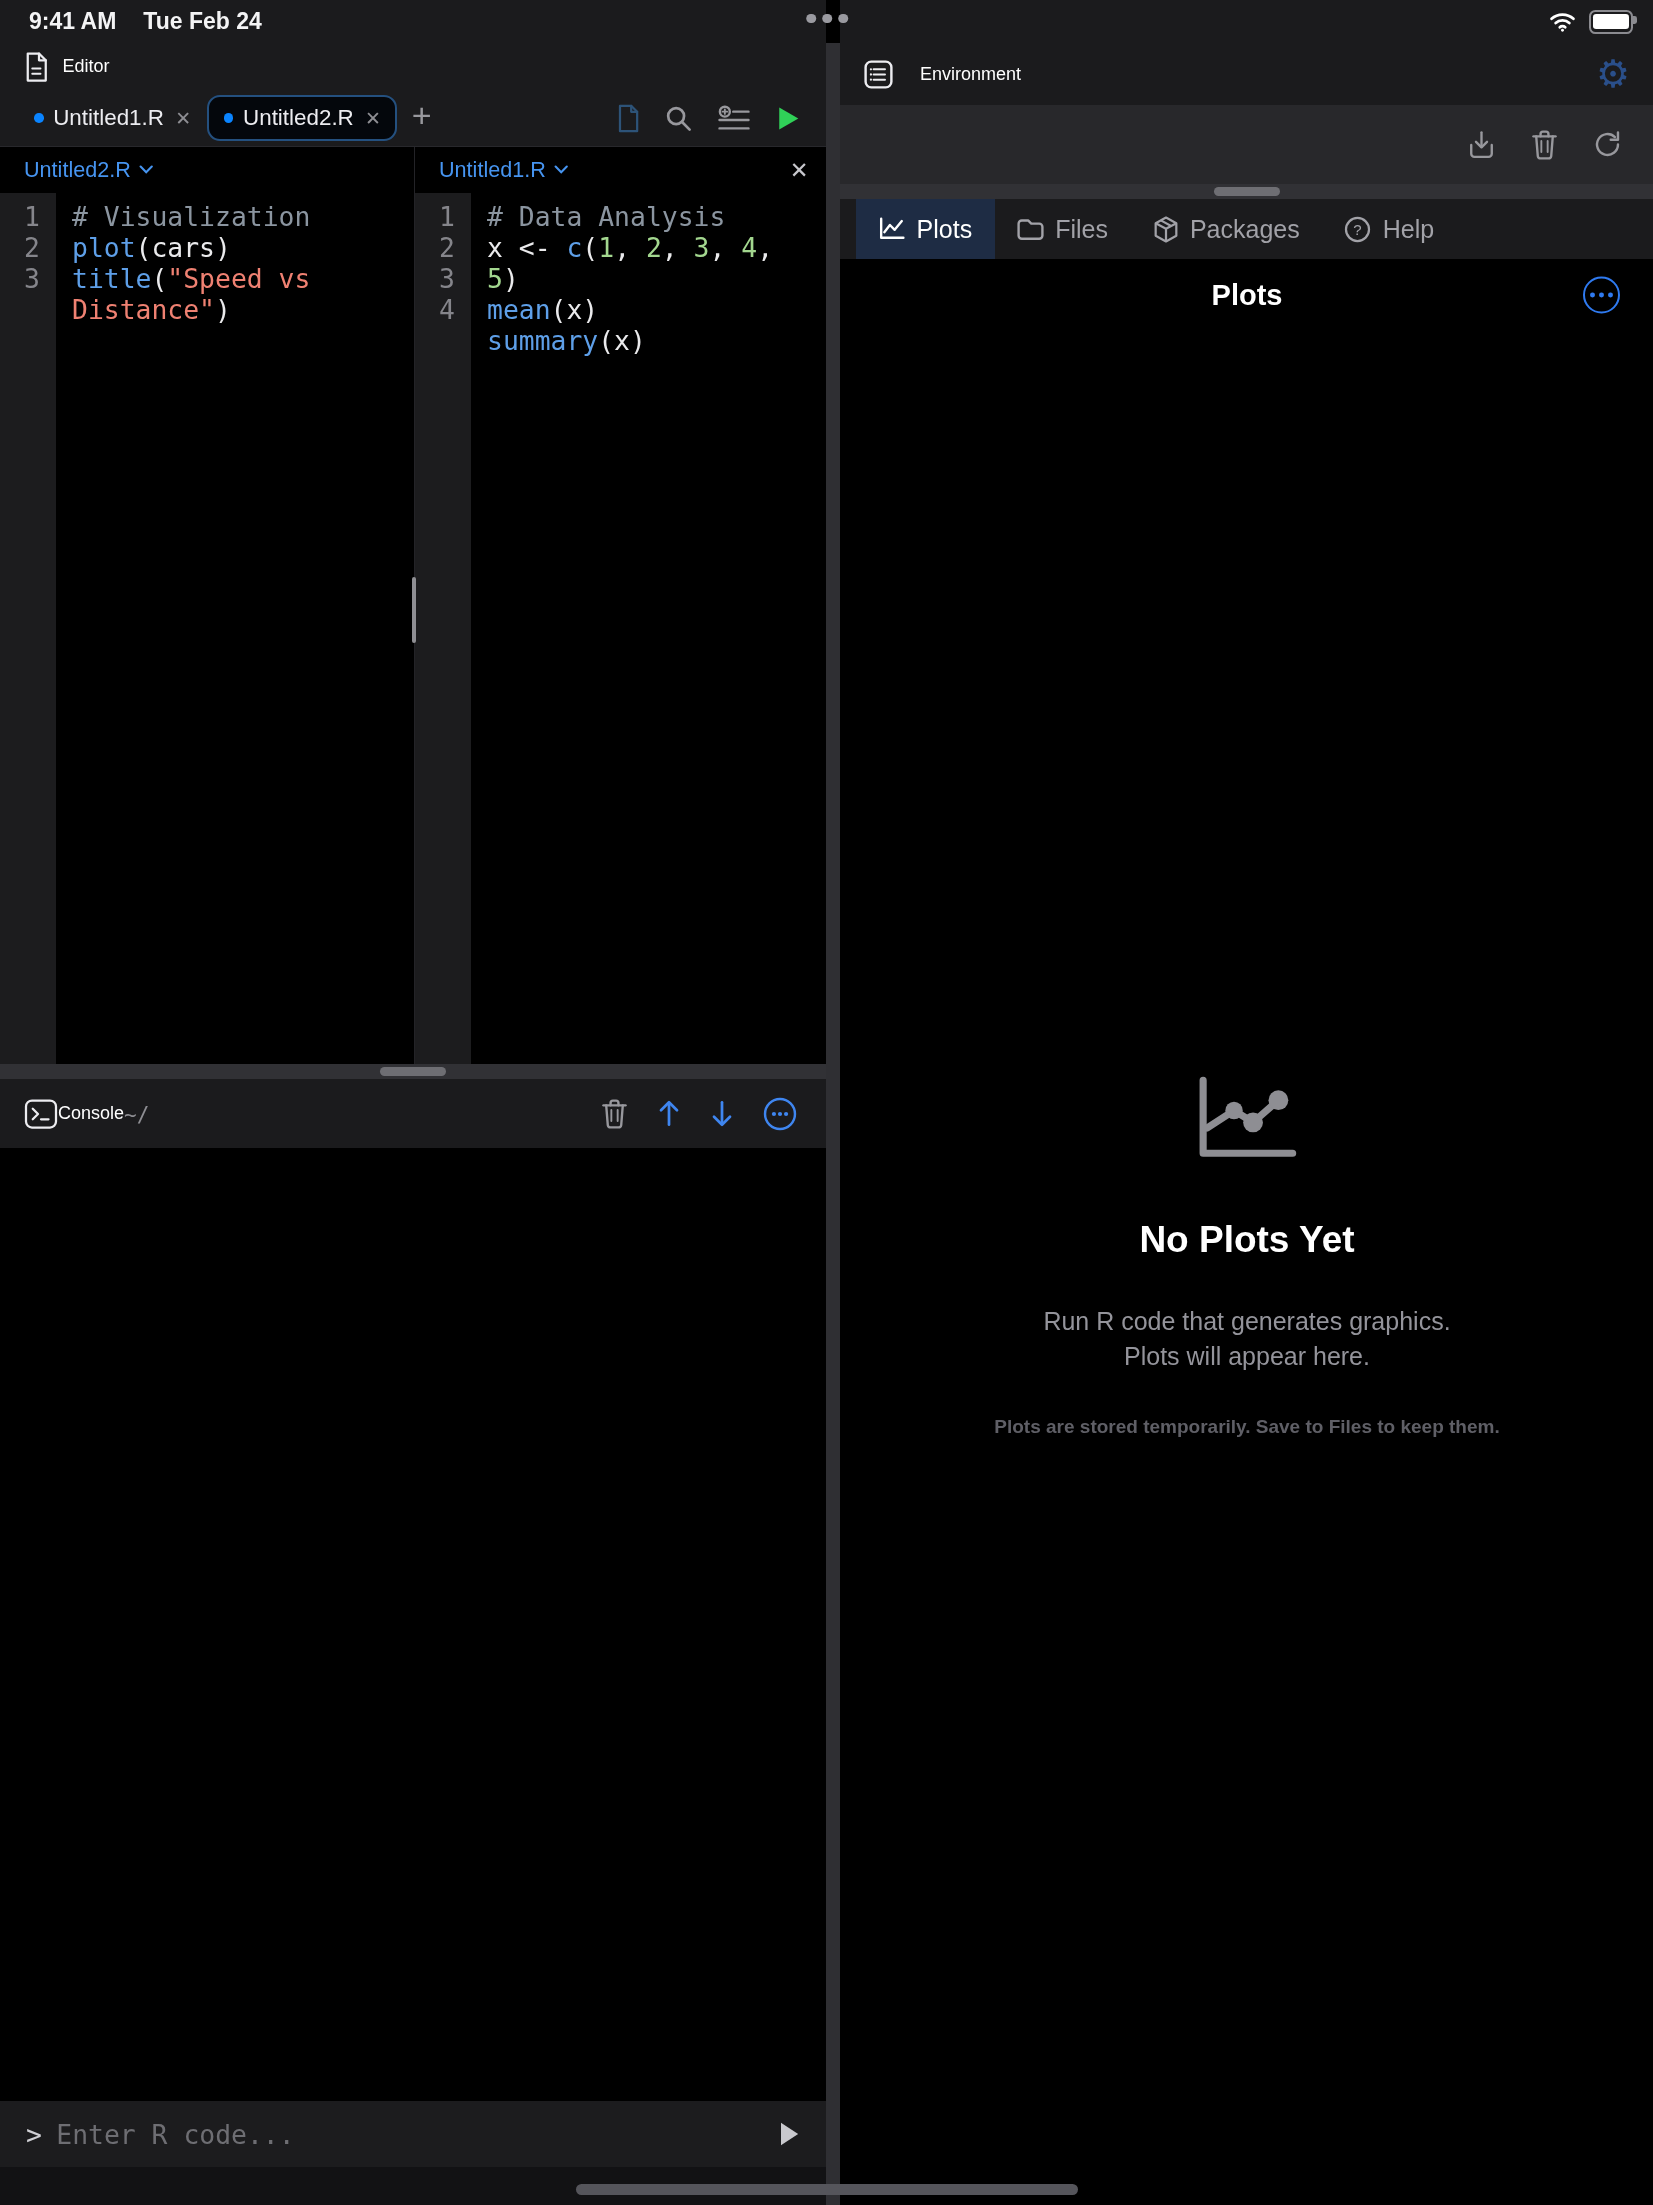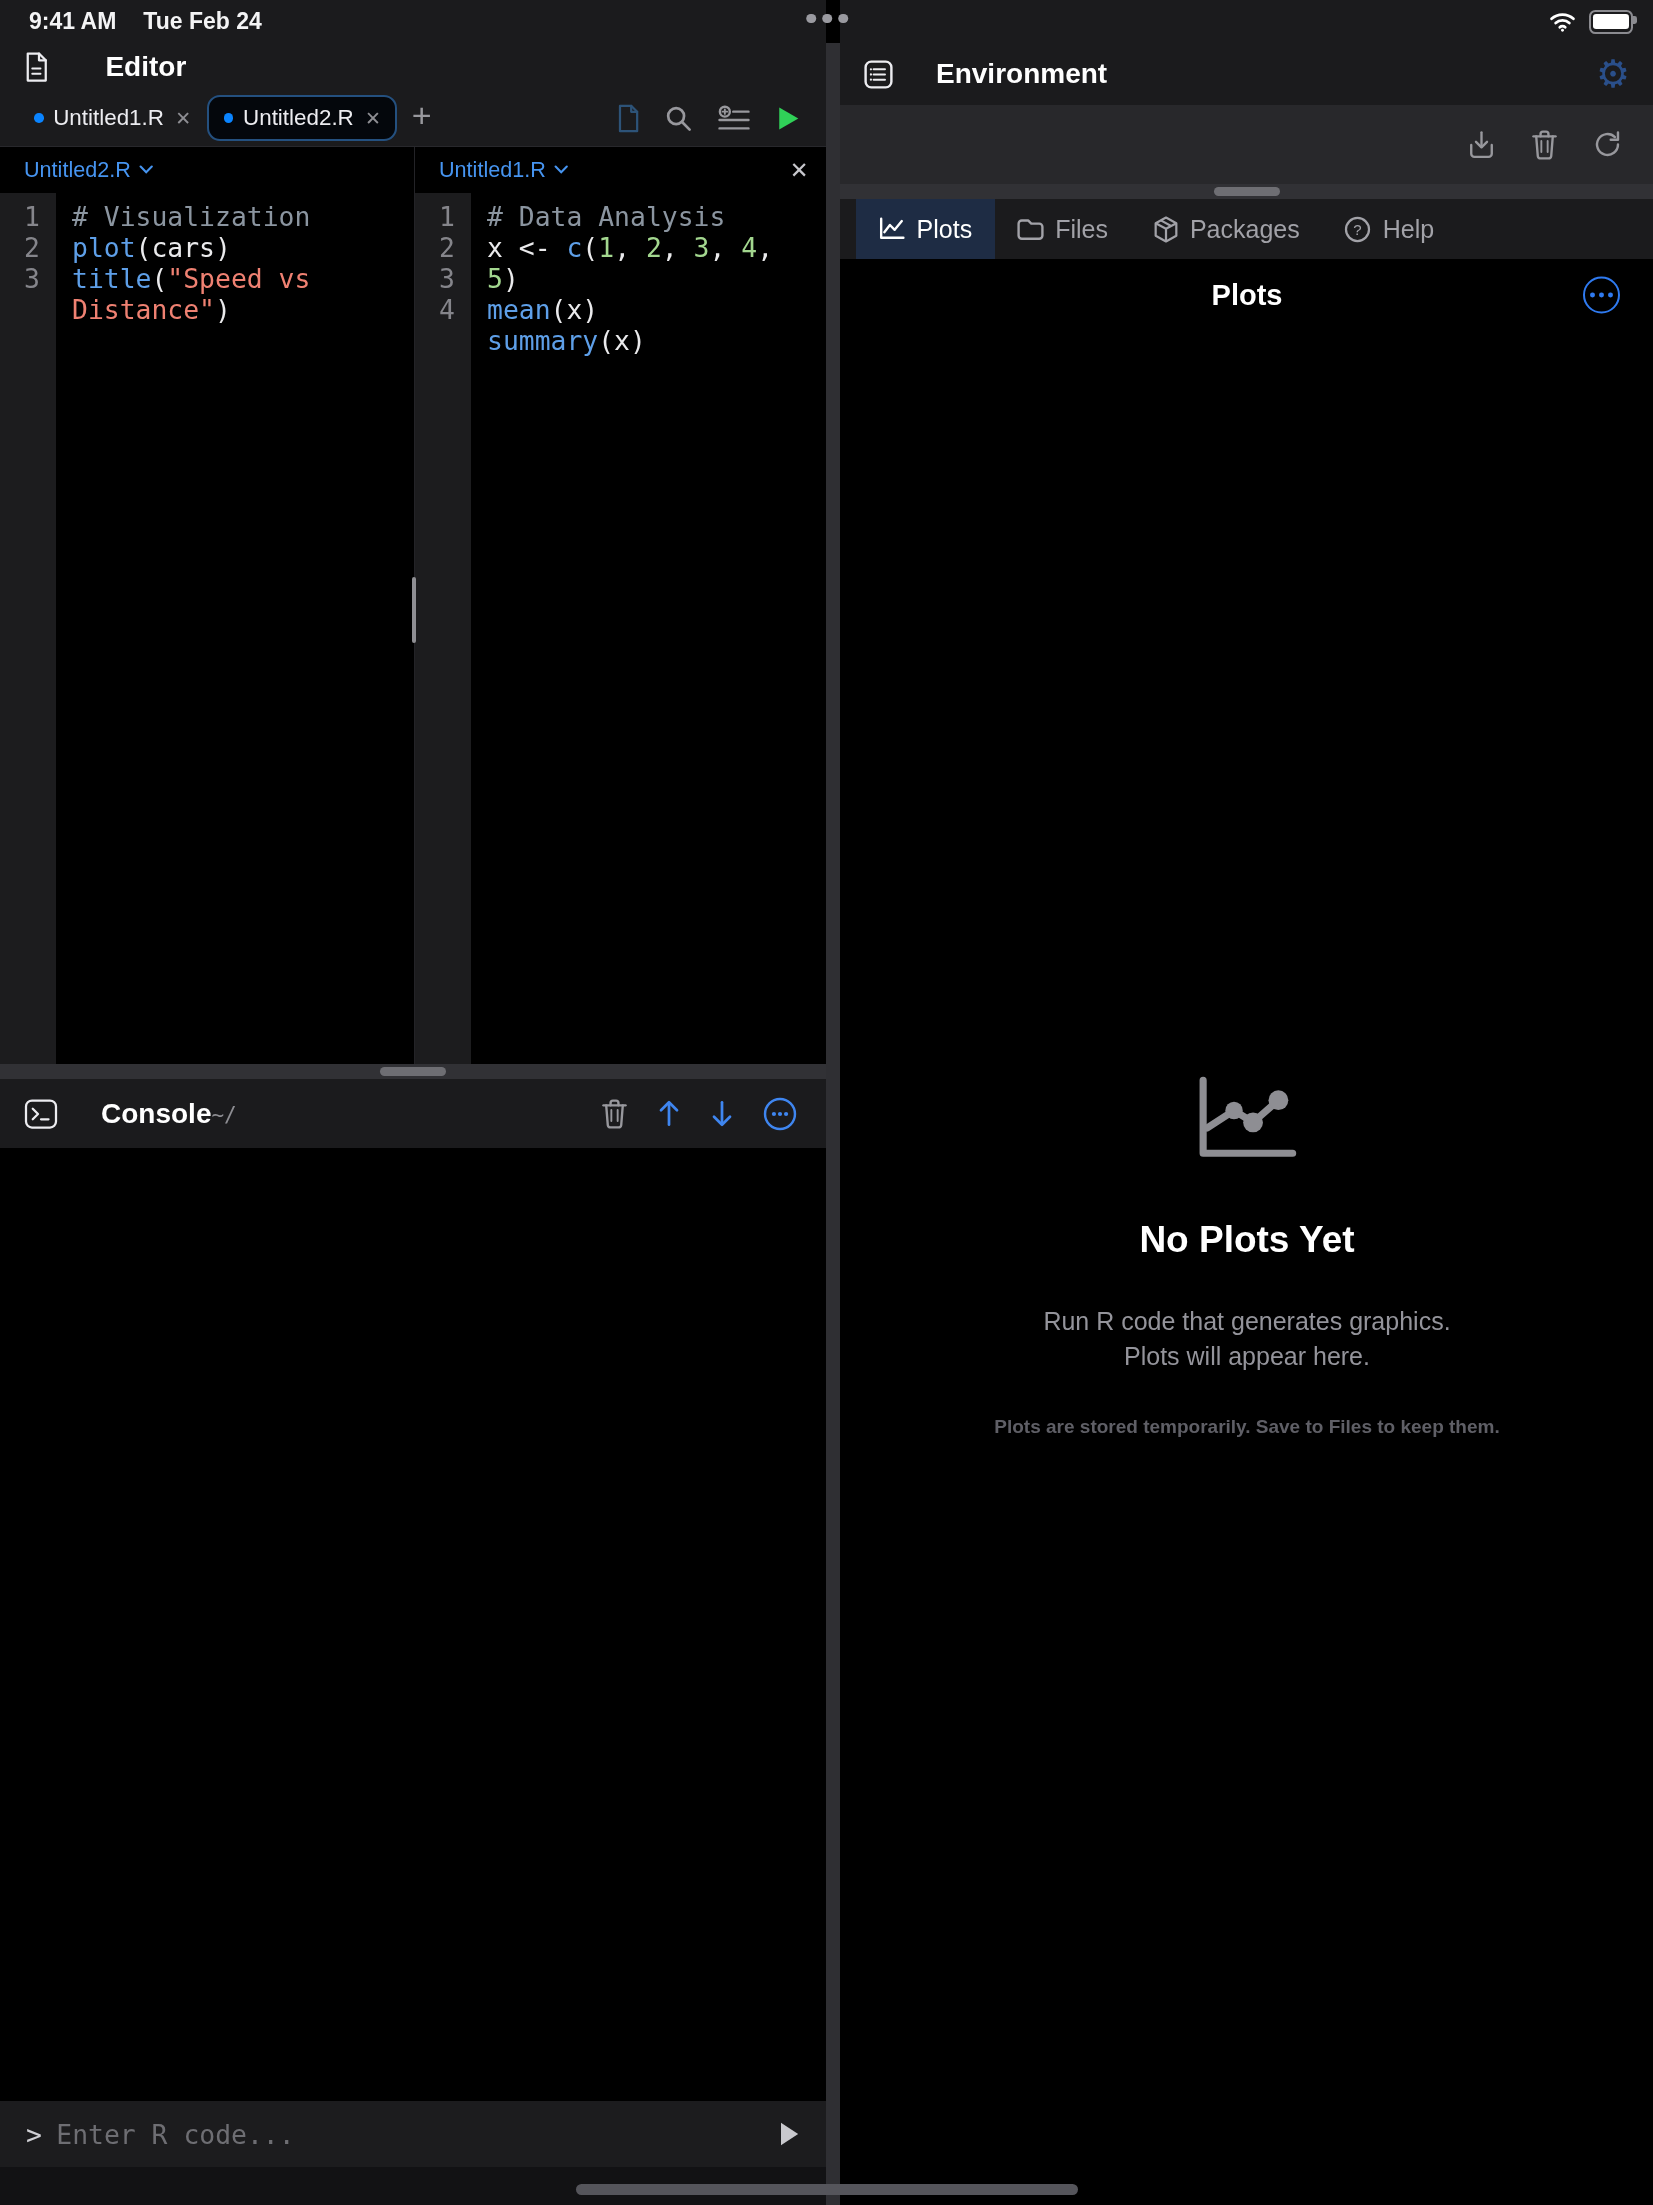--- a/index.html
+++ b/index.html
@@ -17,21 +17,21 @@
   .status-gap{position:absolute;left:826px;top:0;width:13.6px;height:43px;background:#000;}
   .top-dots{position:absolute;left:827px;top:13.6px;transform:translateX(-50%);display:flex;gap:6.4px;z-index:25;}
   .top-dots i{width:9.6px;height:9.6px;border-radius:50%;background:#9a9aa0;}
 
   
   .v-divider{position:absolute;left:826px;top:43px;width:13.6px;bottom:0;background:#2f2f33;z-index:10;}
   .left-panel{position:absolute;left:0;top:43px;width:826px;bottom:0;background:#000;display:flex;flex-direction:column;}
   .right-panel{position:absolute;left:840px;top:43px;right:0;bottom:0;background:#000;display:flex;flex-direction:column;}
 
   .panel-header{height:47px;flex:none;background:#1b1b1d;display:flex;align-items:center;padding:0 24px;gap:14.4px;}
-  .panel-title{font-size:28px;font-weight:700;color:#ffffff;margin-left:43px;}
+  .panel-title{font-size:18px;font-weight:400;color:#ffffff;}
 
   
   .default-bar{height:36px;flex:none;background:#0d1a29;display:flex;align-items:center;padding:0 24px;gap:11.2px;}
   .default-label{color:#0a84ff;font-size:21px;font-weight:600;}
   .files-count{margin-left:auto;color:#98989d;font-size:21px;}
 
   .tab-bar{height:56px;flex:none;background:#1b1b1d;display:flex;align-items:center;padding:0 17.6px;}
   .tab{display:flex;align-items:center;gap:9.6px;padding:8px 14.4px;border-radius:13px;border:2.4px solid transparent;}
   .tab.active{background:#04070c;border-color:#24507f;}
   .unsaved-dot{width:9.6px;height:9.6px;border-radius:50%;background:#0a84ff;flex:none;}
@@ -62,21 +62,21 @@
   .console-path{color:#8e8e93;font-size:21px;font-family:"DejaVu Sans Mono",monospace;margin-top:3.2px;}
   .console-actions{margin-left:auto;display:flex;align-items:center;gap:29px;padding-right:4.8px;}
   .console-body{flex:1;background:#000;}
   .console-input{height:66px;flex:none;background:#1c1c1e;display:flex;align-items:center;padding:0 26px;font-family:"DejaVu Sans Mono",monospace;font-size:26.4px;gap:14.4px;}
   .console-prompt{color:#cfcfd4;}
   .console-placeholder{color:#6e6e73;}
   .console-run{margin-left:auto;}
   .console-bottom{height:38px;flex:none;background:#121214;}
 
   
-  .env-header{height:62px;flex:none;background:#1b1b1d;display:flex;align-items:center;gap:0;padding:0 24px;}
+  .env-header{height:62px;flex:none;background:#1b1b1d;display:flex;align-items:center;gap:27px;padding:0 24px;}
   .gear{margin-left:auto;font-family:"DejaVu Sans",sans-serif;font-size:38px;color:#2a4f8a;line-height:1;}
   .env-toolbar{height:79px;flex:none;background:#28282b;display:flex;align-items:center;justify-content:flex-end;gap:35px;padding:0 32px;}
   .env-body{height:916px;flex:none;background:#000;display:flex;flex-direction:column;align-items:center;justify-content:center;text-align:center;}
   .empty-title{color:#b4b4ba;font-size:23px;margin-top:22.4px;}
   .empty-sub{color:#5d5d63;font-size:20px;margin-top:17.6px;}
 
   
   .plots-tabbar{height:60px;flex:none;background:#1b1b1d;display:flex;align-items:stretch;padding-left:16px;}
   .ptab{display:flex;align-items:center;gap:11.2px;padding:0 22.4px;font-size:25px;color:#a2a2a8;}
   .ptab.active{background:#1e2c44;color:#ffffff;}

